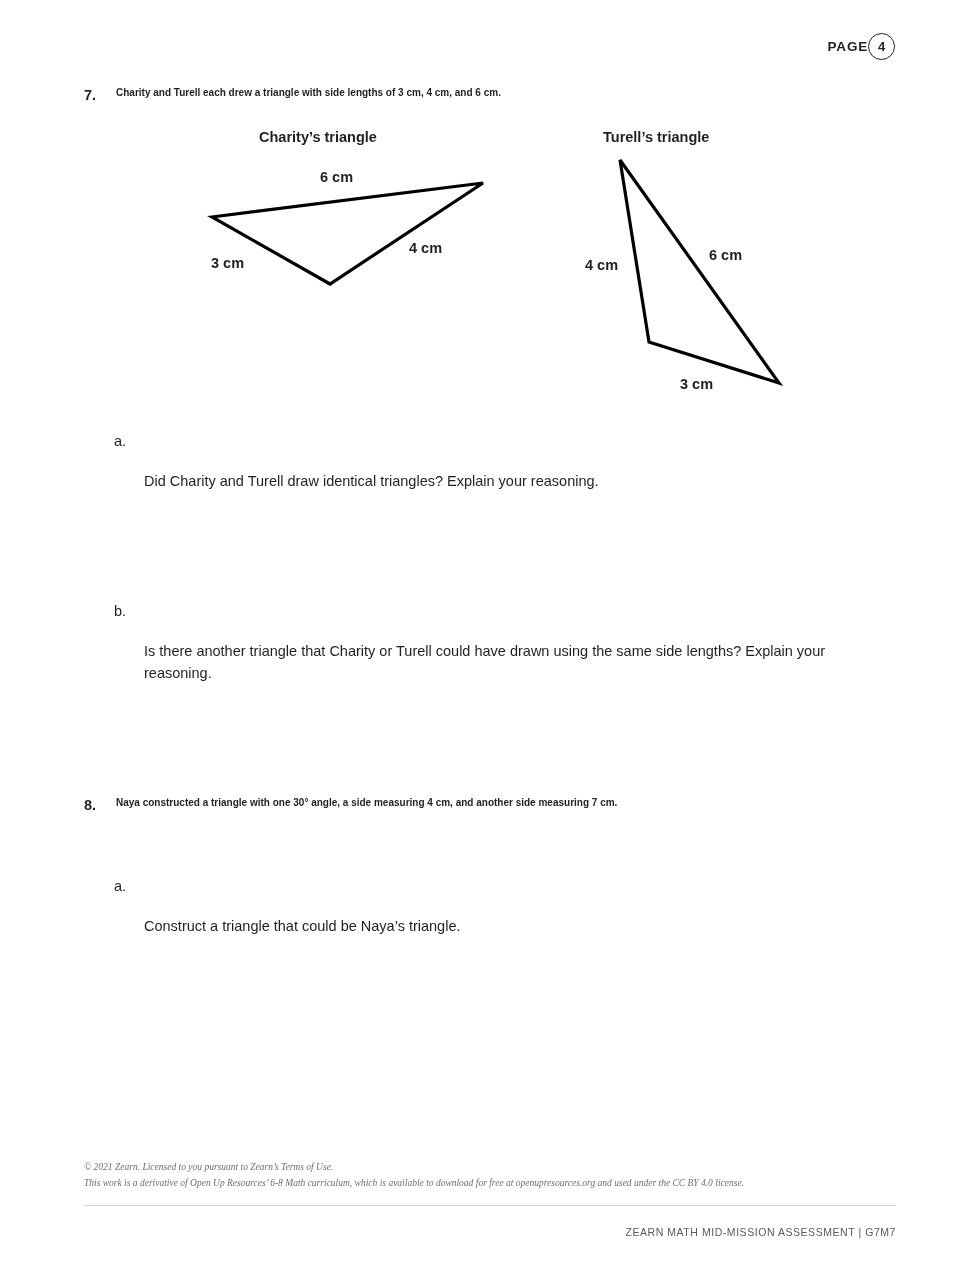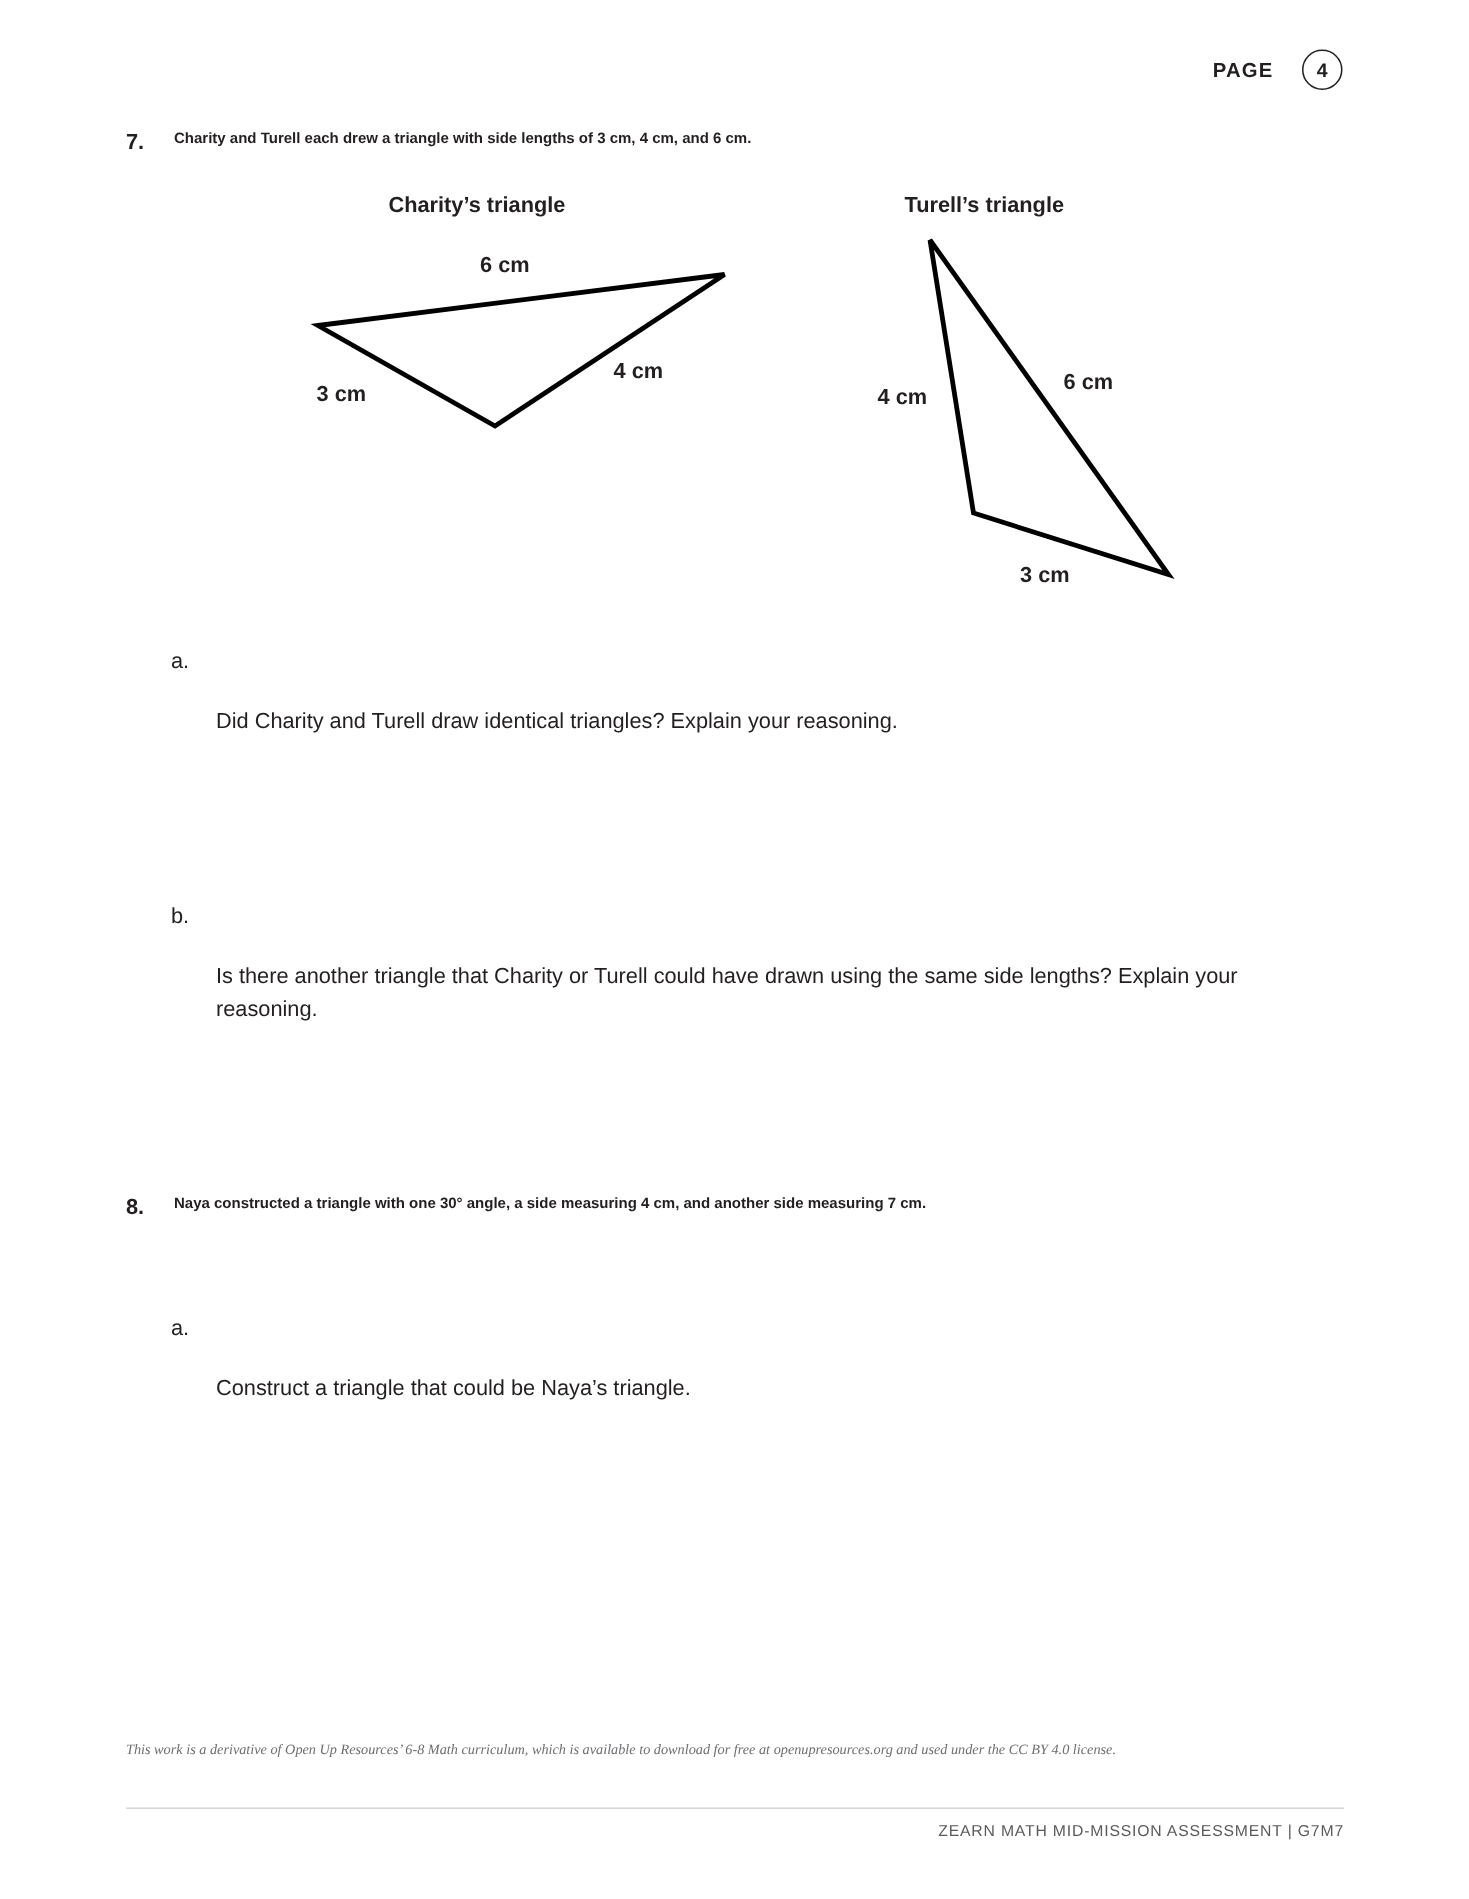--- a/index.html
+++ b/index.html
@@ -16,21 +16,21 @@
     overflow: hidden;
   }
 
   
   .page-header {
     position: absolute;
     top: 33px;
     right: 84px;
     display: flex;
     align-items: center;
-    gap: 19px;
+    gap: 0;
   }
   .page-header .page-word {
     font-size: 13.5px;
     font-weight: bold;
     letter-spacing: 0.8px;
     color: #231f20;
   }
   .page-header .page-circle {
     width: 25px;
     height: 25px;
@@ -127,21 +127,21 @@
     font-size: 9.5px;
     line-height: 1.65;
     color: #6d6e71;
   }
   .footer-bar {
     position: absolute;
     left: 84px;
     top: 1205px;
     width: 812px;
     border-top: 1px solid #d4d4d6;
-    padding-top: 9px;
+    padding-top: 20px;
     text-align: right;
     font-size: 10.5px;
     letter-spacing: 0.55px;
     color: #58595b;
   }
 </style>
 </head>
 <body>
 
 <div class="page-header">
@@ -193,16 +193,17 @@
     <div class="problem-text">Naya constructed a triangle with one 30° angle, a side measuring 4 cm, and another side measuring 7 cm.</div>
   </div>
 </div>
 
 <div class="subpart" style="top:875px;">
   <div class="subpart-label">a.</div>
   <div class="subpart-text">Construct a triangle that could be Naya’s triangle.</div>
 </div>
 
 <div class="footer-legal">
+  <div>© 2021 Zearn. Licensed to you pursuant to Zearn’s Terms of Use.</div>
   <div>This work is a derivative of Open Up Resources’ 6-8 Math curriculum, which is available to download for free at openupresources.org and used under the CC BY 4.0 license.</div>
 </div>
 
 <div class="footer-bar">ZEARN MATH MID-MISSION ASSESSMENT | G7M7</div>
 
 </body></html>

